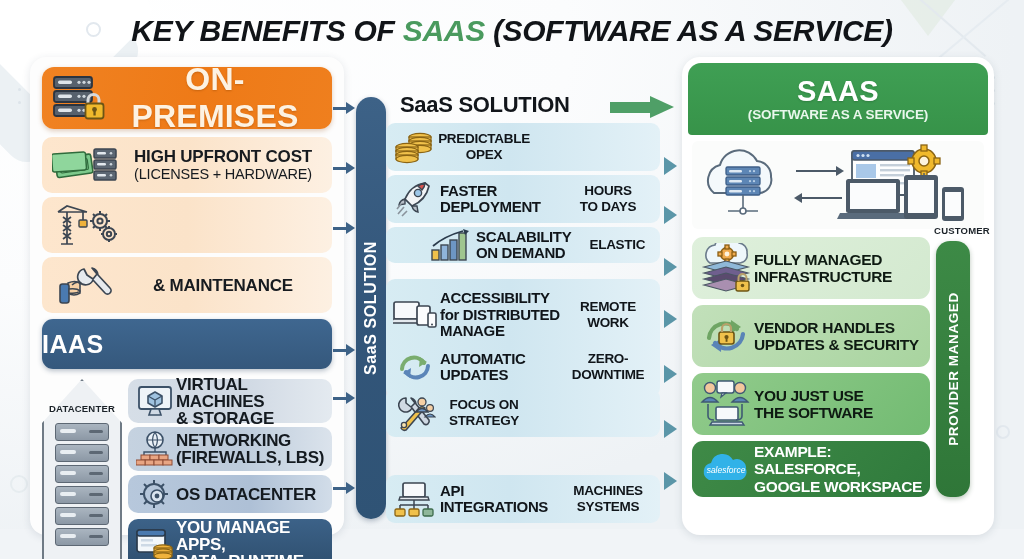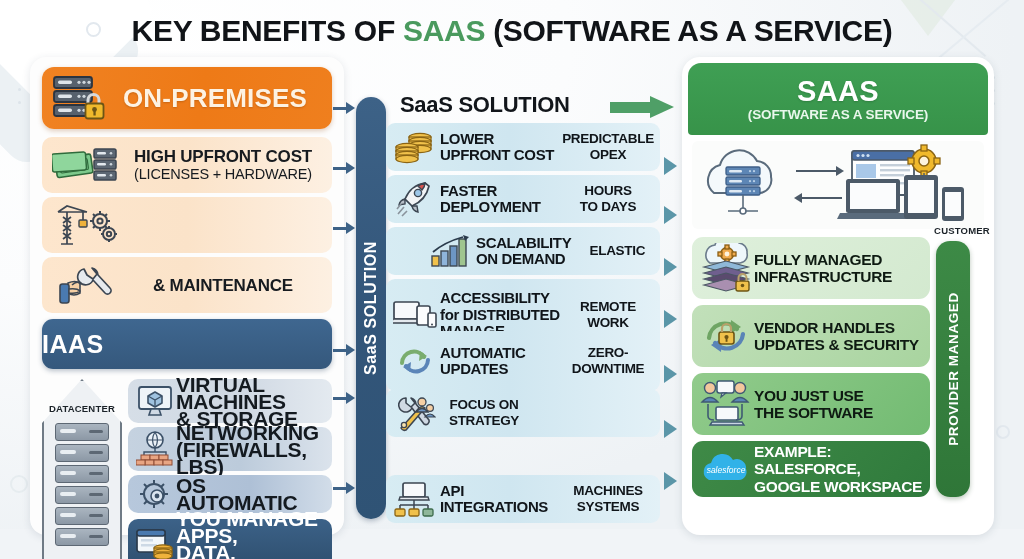--- a/index.html
+++ b/index.html
@@ -32,36 +32,36 @@
   .r4{right:14px;bottom:120px;width:10px;height:10px;}
   .dots{position:absolute;display:grid;grid-template-columns:repeat(3,10px);gap:10px;}
   .dots span{width:3px;height:3px;border-radius:50%;background:#dde4ea;display:block;}
   .dots-l{left:18px;top:88px;}
   .dots-r{right:22px;top:76px;grid-template-columns:repeat(2,10px);}
   .bg-bottom{position:absolute;left:0;right:0;bottom:0;height:30px;background:#f1f4f7;}
 
   
   .title{position:absolute;left:0;right:0;top:14px;text-align:center;
     font-size:30px;font-weight:bold;letter-spacing:-.3px;color:#111418;
-    font-family:"Liberation Sans", sans-serif;}
+    font-family:"Liberation Sans", sans-serif;font-style:italic;}
   .title .hl{color:#4a9a5e;}
 
   
   .panel{position:absolute;background:#ffffff;border-radius:16px;
      box-shadow:0 2px 7px rgba(40,60,80,.13);}
 
   
   #left-col{left:30px;top:57px;width:314px;height:478px;background:#fdfdfd;
      border-radius:16px;box-shadow:0 2px 8px rgba(40,60,80,.12);}
 
   .hdr-onprem{position:absolute;left:12px;top:10px;width:290px;height:62px;
      border-radius:12px;background:linear-gradient(100deg,#f08222 0%,#ee7a17 55%,#ef7f1e 100%);
      box-shadow:0 2px 5px rgba(150,80,20,.28);
      display:flex;align-items:center;padding:0 8px;box-sizing:border-box;}
-  .hdr-onprem .txt{flex:1;text-align:center;color:#fdf2e2;font-size:26px;font-weight:bold;
+  .hdr-onprem .txt{flex:1;text-align:center;color:#fdf2e2;font-size:32px;font-weight:bold;
      letter-spacing:.2px;text-shadow:0 1px 2px rgba(130,60,0,.35);padding-right:6px;}
 
   .row{position:absolute;display:flex;align-items:center;border-radius:10px;box-sizing:border-box;}
   .row .ic{flex:0 0 auto;display:flex;align-items:center;justify-content:center;}
   .row .tx{flex:1;}
 
   .op-row{left:12px;width:290px;height:56px;
      background:linear-gradient(90deg,#fde6cd 0%,#fbe3c9 50%,#fdf0e2 100%);padding:0 8px;}
   .op-row .tx{text-align:center;color:#171b20;}
   .op-row .l1{font-size:17px;font-weight:bold;line-height:19px;letter-spacing:-.2px;}
@@ -83,21 +83,21 @@
   .dc-stack{position:absolute;left:13px;top:44px;width:54px;}
   .dc-unit{height:16px;margin-bottom:3px;border-radius:3px;border:1.6px solid #5d6874;
      background:linear-gradient(180deg,#aab5c0 0%,#8c98a5 100%);position:relative;}
   .dc-unit:before{content:"";position:absolute;left:4px;top:5px;width:16px;height:4px;
      border-radius:2px;background:#e9eef2;}
   .dc-unit:after{content:"";position:absolute;right:5px;top:6px;width:14px;height:3px;
      border-radius:2px;background:#5d6874;
      box-shadow:-0px 0 0 0 #5d6874;}
 
   .ia-row{left:98px;width:204px;height:44px;padding:0 6px;}
-  .ia-row .tx{color:#141a20;font-size:21px;font-weight:bold;line-height:17px;letter-spacing:-.3px;}
+  .ia-row .tx{color:#141a20;font-size:17px;font-weight:bold;line-height:17px;letter-spacing:-.3px;}
   .ia-a{background:linear-gradient(90deg,#d6dee7 0%,#cfd8e3 55%,#e4eaf0 100%);}
   .ia-b{background:linear-gradient(90deg,#c5d2e0 0%,#bccbdb 55%,#dbe3ec 100%);}
   .ia-c{background:linear-gradient(90deg,#b7c8dc 0%,#aec0d6 60%,#d2dde9 100%);}
   .ia-d{background:linear-gradient(180deg,#3c6288 0%,#2e4e6e 100%);}
   .ia-d .tx{color:#ffffff;}
   #ia-row-1{top:322px;} #ia-row-2{top:370px;} #ia-row-3{top:418px;height:38px;}
   #ia-row-4{top:462px;height:50px;}
 
   
   #connector{position:absolute;left:356px;top:97px;width:30px;height:422px;
@@ -120,22 +120,22 @@
 
   .m-row{position:absolute;left:0;width:274px;border-radius:9px;
      background:linear-gradient(90deg,#d7ecf3 0%,#cfe6f0 45%,#e3f1f7 100%);
      display:flex;align-items:center;padding:0 6px;box-sizing:border-box;}
   .m-row .ic{flex:0 0 46px;display:flex;align-items:center;justify-content:center;}
   .m-row .ben{flex:1;color:#10151a;font-size:15px;font-weight:bold;line-height:16.5px;
      letter-spacing:-.35px;padding-left:2px;}
   .m-row .val{flex:0 0 92px;text-align:center;color:#10151a;font-size:13.5px;font-weight:bold;
      line-height:16px;letter-spacing:-.3px;}
   #m-row-1{top:0;height:48px;} #m-row-2{top:52px;height:48px;}
-  #m-row-3{top:104px;height:48px;padding-left:42px;} #m-row-4{top:156px;height:72px;align-items:center;}
-  #m-row-5{top:208px;height:60px;} #m-row-6{top:266px;height:48px;}
+  #m-row-3{top:104px;height:36px;padding-left:42px;} #m-row-4{top:156px;height:72px;align-items:center;}
+  #m-row-5{top:214px;height:60px;} #m-row-6{top:266px;height:48px;}
   #m-row-7{top:352px;height:48px;}
 
   
   .tri-r{position:absolute;width:0;height:0;border-top:9px solid transparent;
      border-bottom:9px solid transparent;border-left:13px solid #5b96a8;}
 
   
   #right-col{left:682px;top:57px;width:312px;height:478px;background:#ffffff;
      border-radius:18px;box-shadow:0 2px 8px rgba(40,60,80,.13);}
   .hdr-saas{position:absolute;left:6px;top:6px;width:300px;height:72px;border-radius:13px 13px 4px 4px;
@@ -372,21 +372,21 @@
         <svg width="36" height="34" viewBox="0 0 36 34">
           <g fill="none" stroke="#3c5168" stroke-width="2">
             <circle cx="17" cy="17" r="10"></circle>
             <path d="M17 3 v4 M17 27 v4 M3 17 h4 M27 17 h4 M7 7 l3 3 M24 24 l3 3 M27 7 l-3 3 M10 24 l-3 3"></path>
           </g>
           <circle cx="20" cy="19" r="6" fill="#d9e4ef" stroke="#3c5168" stroke-width="1.6"></circle>
           <circle cx="20" cy="19" r="2.4" fill="#3c5168"></circle>
         </svg>
       </span>
       <span class="tx">
-        <div>OS AUTOMATIC</div>
+        <div>OS DATACENTER</div>
       </span>
     </div>
 
     <div class="row ia-row ia-d" id="ia-row-4">
       <span class="ic" style="width:42px;">
         <svg width="40" height="36" viewBox="0 0 40 36">
           <rect x="2" y="4" width="28" height="22" rx="2.5" fill="#f3f7fa" stroke="#2b3b4c" stroke-width="1.7"></rect>
           <rect x="2" y="4" width="28" height="6" rx="2.5" fill="#4a7ab0" stroke="#2b3b4c" stroke-width="1.5"></rect>
           <g fill="#cdd9e5">
               <rect x="6" y="13" width="12" height="2.5"></rect>
@@ -458,24 +458,20 @@
             <ellipse cx="26" cy="20" rx="11" ry="3.6"></ellipse>
             <ellipse cx="13" cy="18" rx="11" ry="3.6"></ellipse>
               <rect x="2" y="18" width="22" height="4"></rect>
             <ellipse cx="13" cy="22" rx="11" ry="3.6"></ellipse>
               <rect x="2" y="22" width="22" height="4"></rect>
             <ellipse cx="13" cy="26" rx="11" ry="3.6"></ellipse>
               <rect x="2" y="26" width="22" height="4"></rect>
             <ellipse cx="13" cy="30" rx="11" ry="3.6"></ellipse>
           </g>
         </svg>
-      </span>
-      <span class="ben">
-        <div>LOWER</div>
-        <div>UPFRONT COST</div>
       </span>
       <span class="val">
         <div>PREDICTABLE</div>
         <div>OPEX</div>
       </span>
     </div>
 
     <div class="m-row" id="m-row-2">
       <span class="ic">
         <svg width="40" height="38" viewBox="0 0 40 38">

